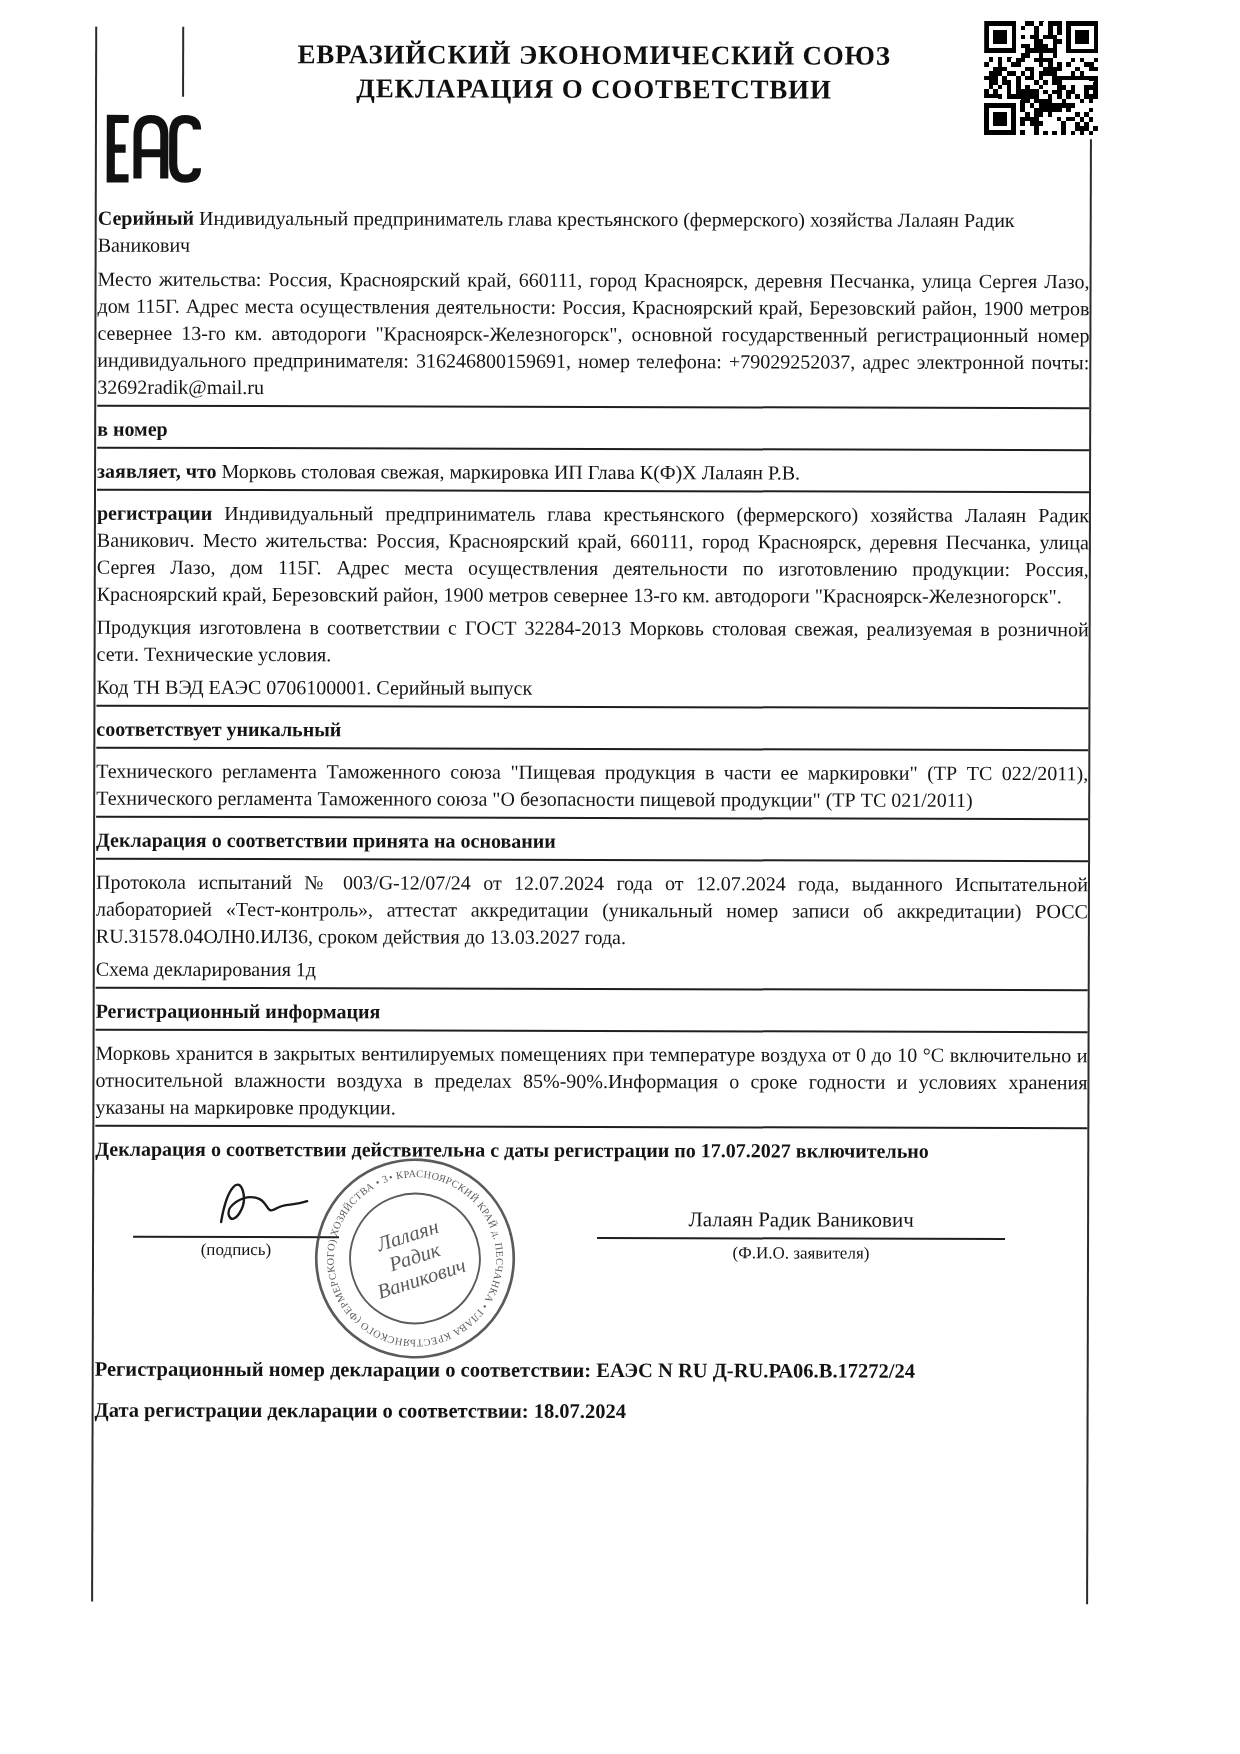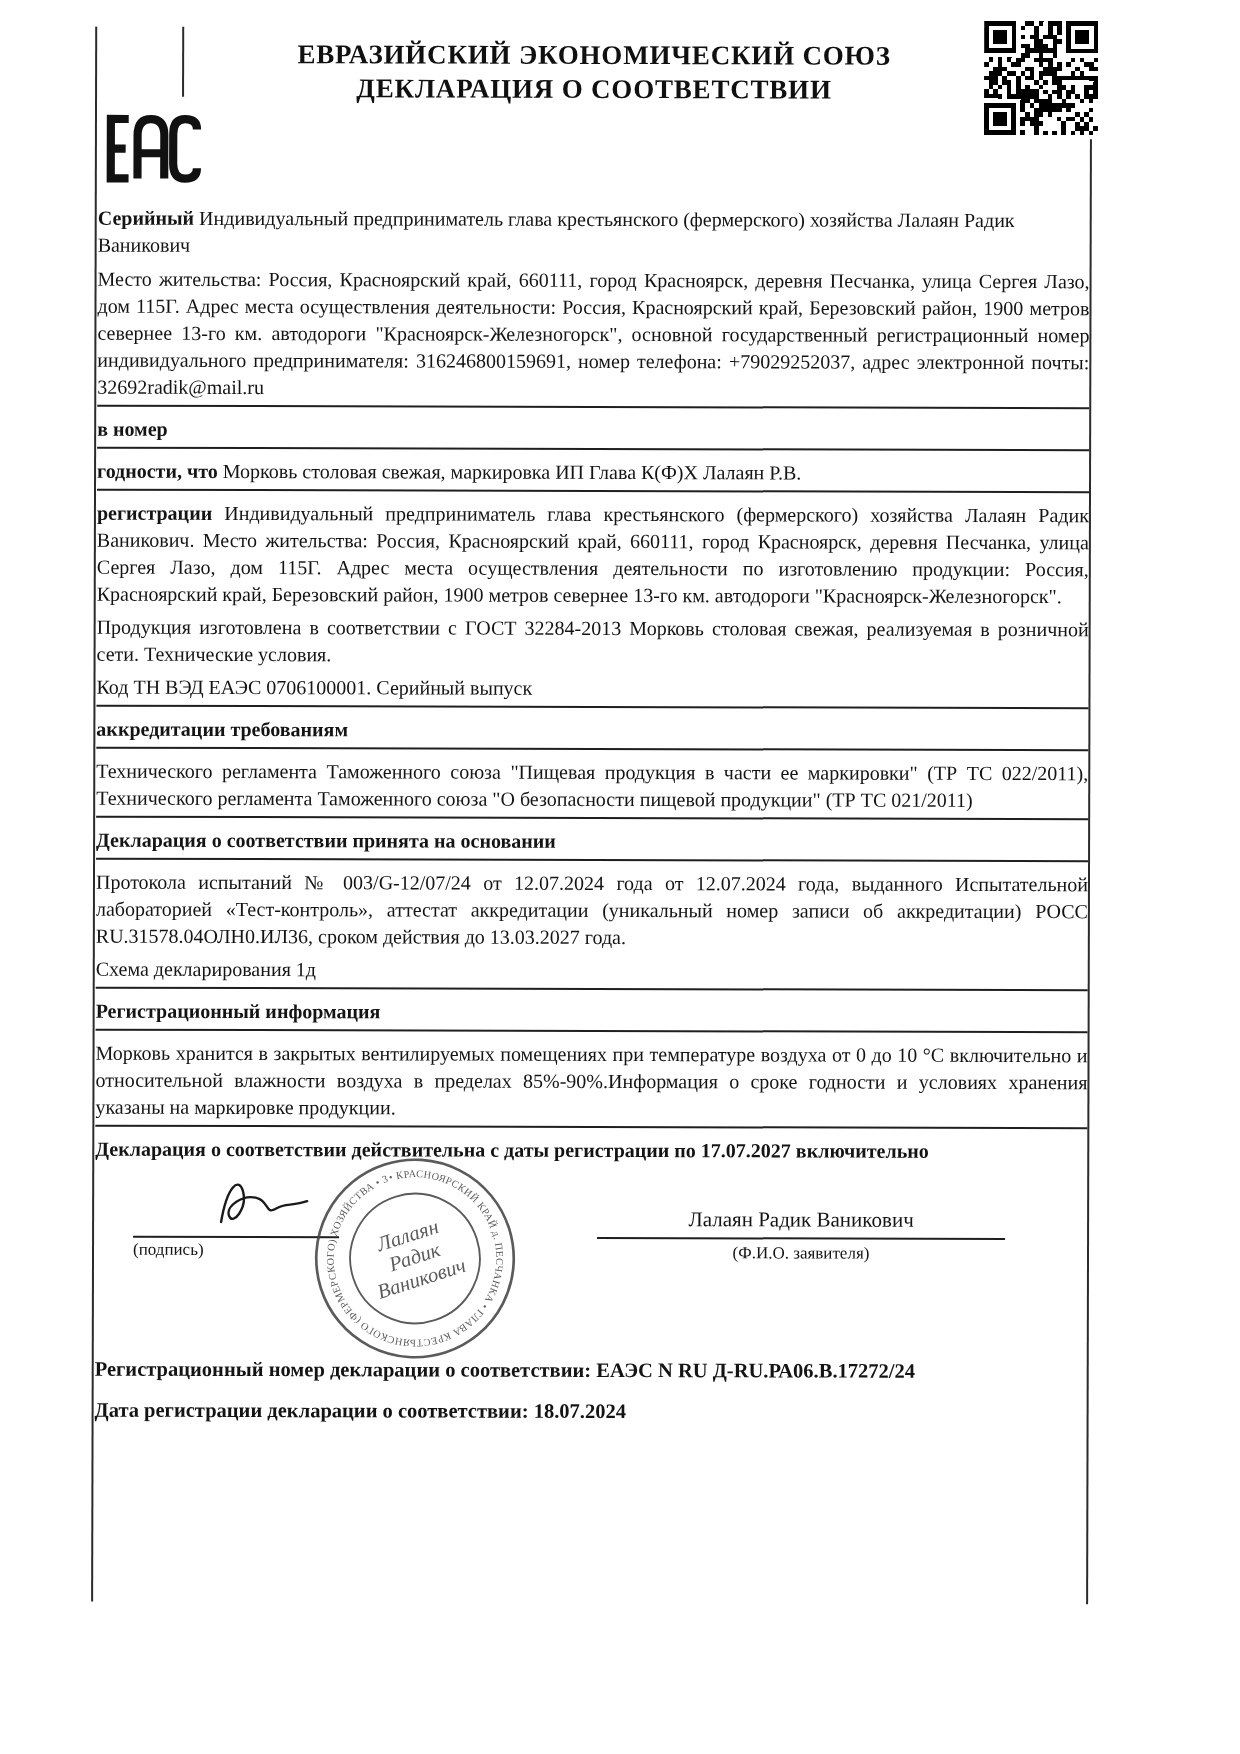--- a/index.html
+++ b/index.html
@@ -25,21 +25,21 @@
   .row{padding:4px 0 3px;font-size:20px;line-height:27px;}
   .rule{border-bottom:2.5px solid #1f1f1f;margin-bottom:5px;padding-bottom:4px;}
   .b{font-weight:bold;}
   .just{text-align:justify;}
   .row p{margin:0 0 6px 0;}
   .row p:last-child{margin-bottom:0;}
   
   .sig{position:relative;height:158px;font-size:20px;}
   .autograph{position:absolute;left:118px;top:4px;}
   .sigline{position:absolute;left:38px;top:70px;width:206px;border-top:2px solid #1f1f1f;}
-  .capl{position:absolute;left:38px;top:74px;width:206px;text-align:left;font-size:17px;}
+  .capl{position:absolute;left:38px;top:74px;width:206px;text-align:center;font-size:17px;}
   .namewrap{position:absolute;left:502px;top:40px;width:408px;text-align:center;}
   .signer{font-size:21px;padding-bottom:5px;border-bottom:2px solid #1f1f1f;}
   .cap{font-size:17px;padding-top:4px;}
   .stamp{position:absolute;left:212px;top:-16px;opacity:0.85;}
   
   .freg{margin-top:34px;font-weight:bold;font-size:20.5px;}
   .fdate{margin-top:18px;font-weight:bold;font-size:20.5px;}
 </style>
 </head>
 <body>
@@ -303,33 +303,33 @@
 
     <div class="row rule just">
       <span>Место жительства: Россия, Красноярский край, 660111, город Красноярск, деревня Песчанка, улица Сергея Лазо, дом 115Г. Адрес места осуществления деятельности: Россия, Красноярский край, Березовский район, 1900 метров севернее 13-го км. автодороги "Красноярск-Железногорск", основной государственный регистрационный номер индивидуального предпринимателя: 316246800159691, номер телефона: +79029252037, адрес электронной почты: 32692radik@mail.ru</span>
     </div>
 
     <div class="row rule">
       <span class="b">в номер</span>
     </div>
 
     <div class="row rule">
-      <span class="b">годности, что</span>
+      <span class="b">заявляет, что</span>
       <span>Морковь столовая свежая, маркировка ИП Глава К(Ф)Х Лалаян Р.В.</span>
     </div>
 
     <div class="row rule">
       <p class="just"><span class="b">регистрации</span>
          <span>Индивидуальный предприниматель глава крестьянского (фермерского) хозяйства Лалаян Радик Ваникович. Место жительства: Россия, Красноярский край, 660111, город Красноярск, деревня Песчанка, улица Сергея Лазо, дом 115Г. Адрес места осуществления деятельности по изготовлению продукции: Россия, Красноярский край, Березовский район, 1900 метров севернее 13-го км. автодороги "Красноярск-Железногорск".</span></p>
       <p class="just">Продукция изготовлена в соответствии с ГОСТ 32284-2013 Морковь столовая свежая, реализуемая в розничной сети. Технические условия.</p>
       <p>Код ТН ВЭД ЕАЭС 0706100001. Серийный выпуск</p>
     </div>
 
     <div class="row rule">
-      <span class="b">аккредитации требованиям</span>
+      <span class="b">соответствует уникальный</span>
     </div>
 
     <div class="row rule just">
       <span>Технического регламента Таможенного союза "Пищевая продукция в части ее маркировки" (ТР ТС 022/2011), Технического регламента Таможенного союза "О безопасности пищевой продукции" (ТР ТС 021/2011)</span>
     </div>
 
     <div class="row rule">
       <span class="b">Декларация о соответствии принята на основании</span>
     </div>
 

